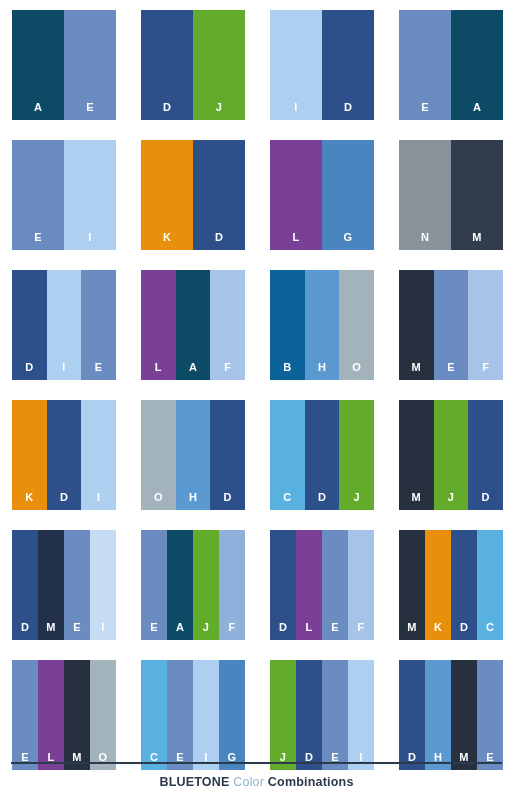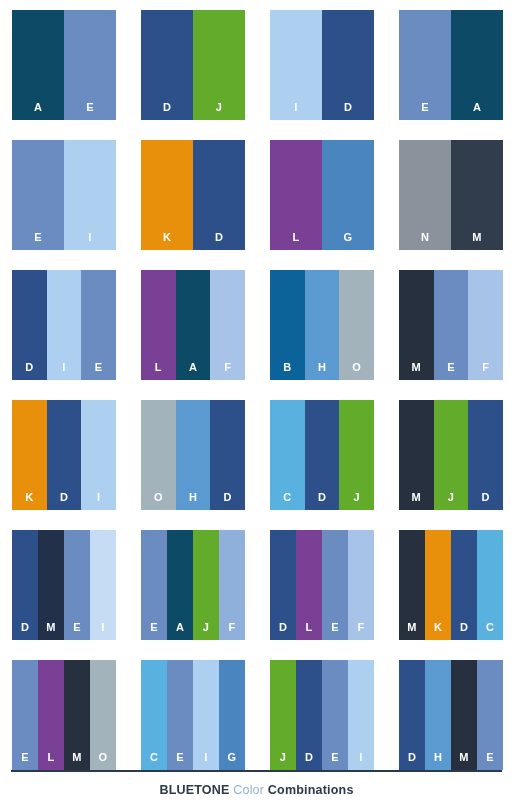--- a/index.html
+++ b/index.html
@@ -58,21 +58,21 @@
   }
 
   .label-light { color: #ffffff; }
 
   
   #palette-footer {
     position: absolute;
     left: 11px;
     right: 12px;
     bottom: 0;
-    height: 40px;
+    height: 48px;
   }
 
   #footer-rule {
     position: absolute;
     top: 0;
     left: 0;
     right: 0;
     height: 2px;
     background: #2b3a4a;
   }

